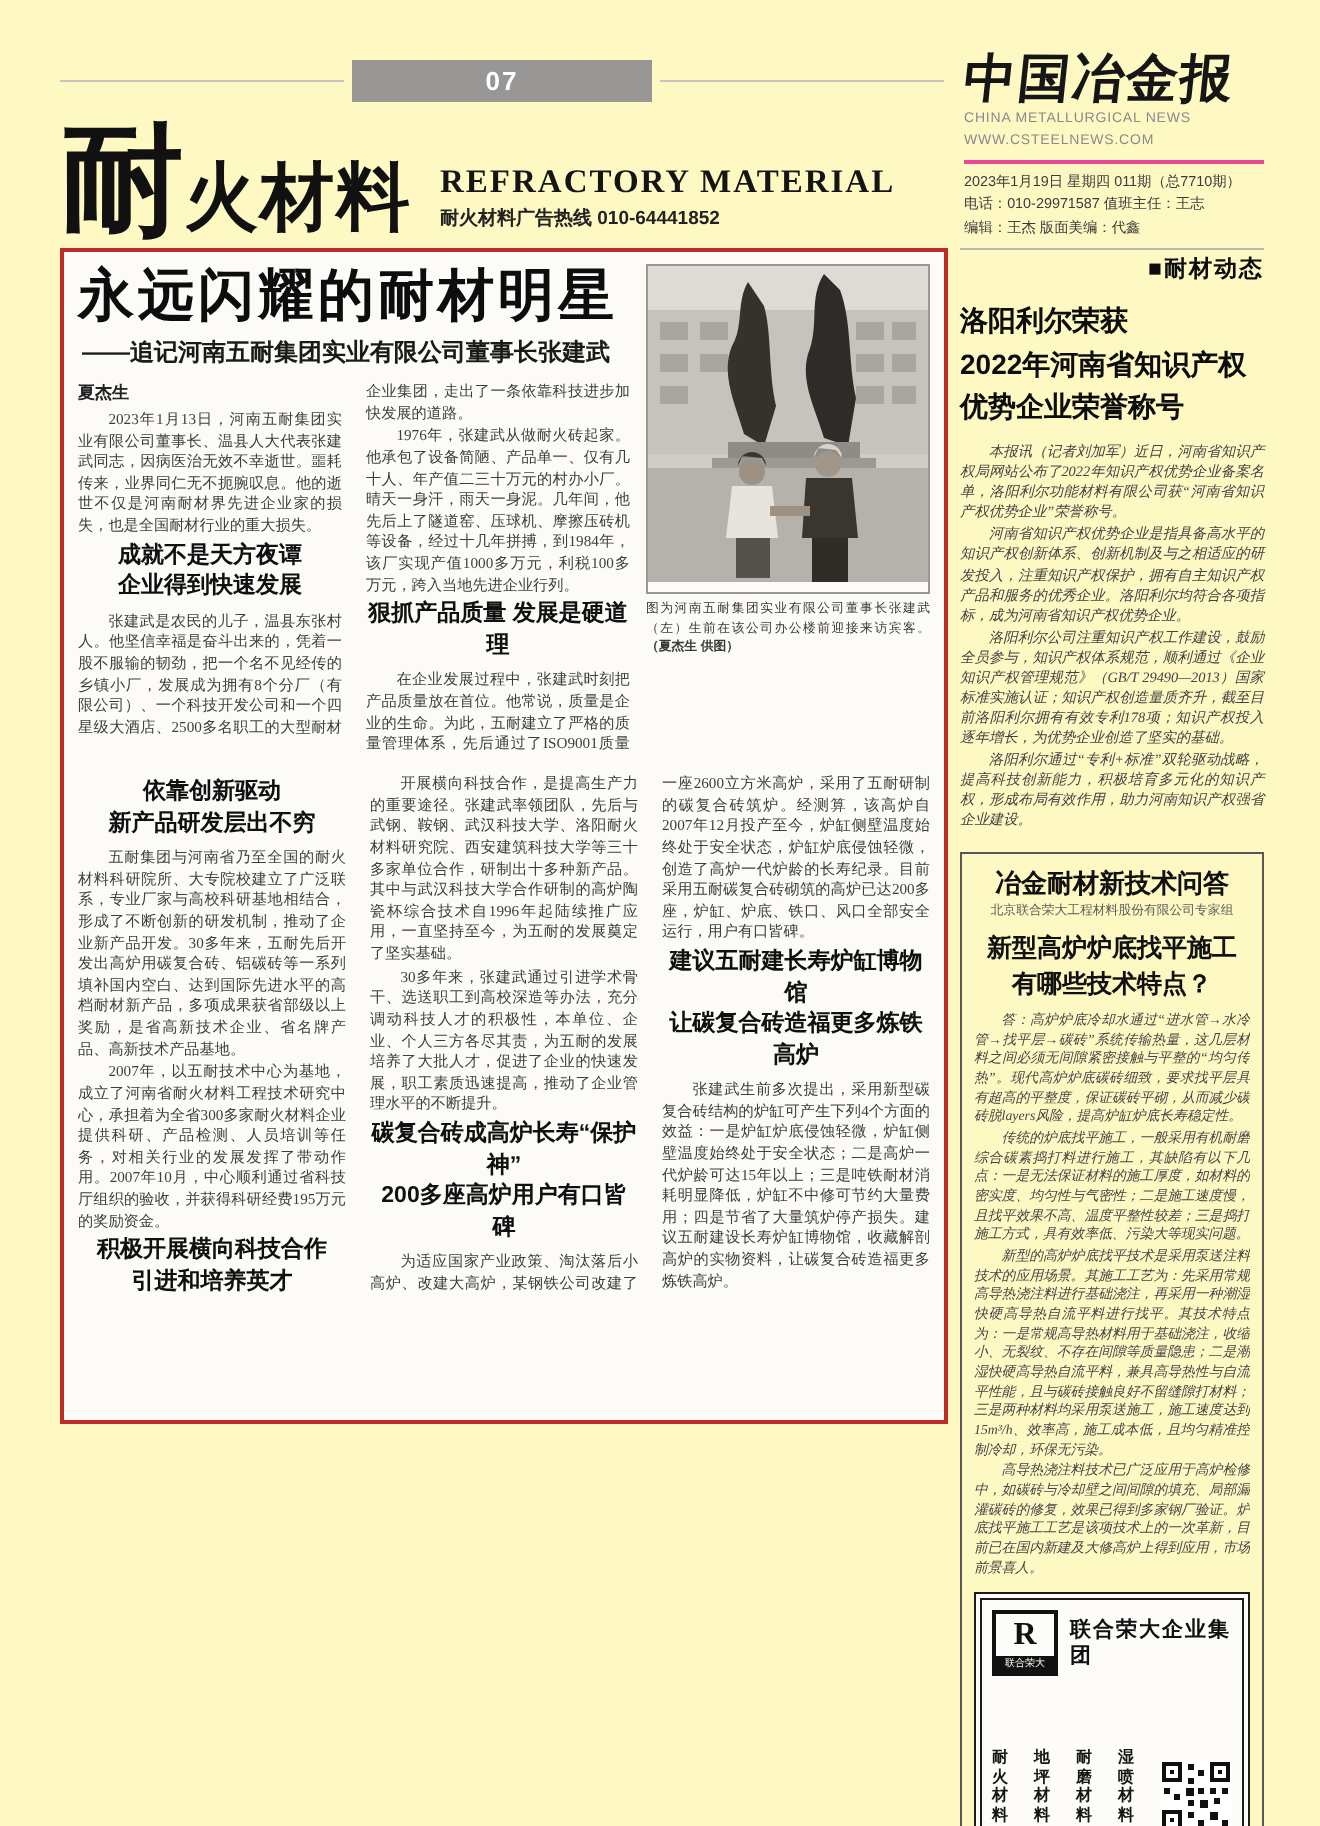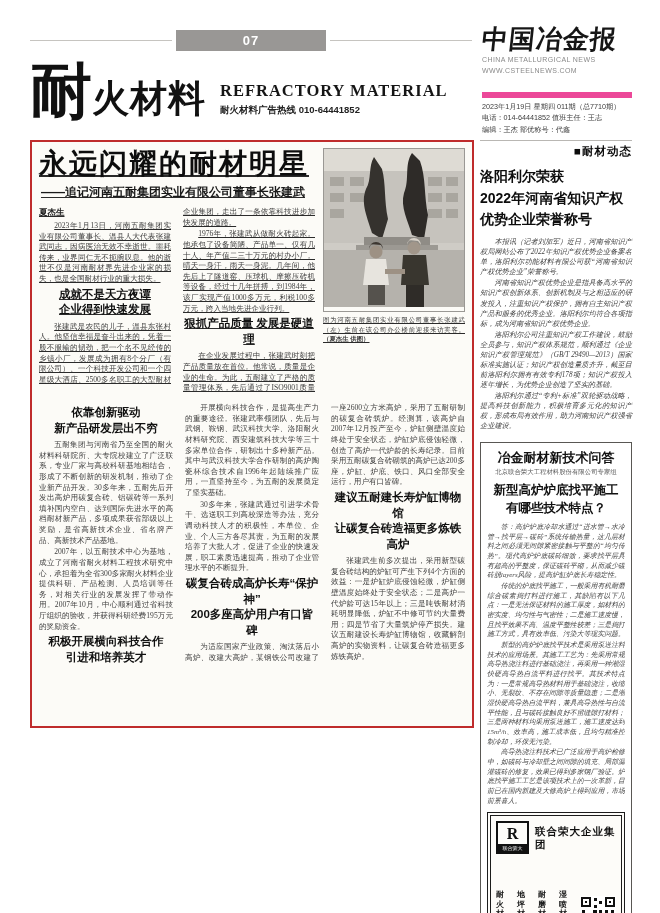--- a/index.html
+++ b/index.html
@@ -1,18 +1,18 @@
 <!DOCTYPE html>
 <html><head>
 <meta charset="utf-8">
 <style>
   * { margin:0; padding:0; box-sizing:border-box; }
   html,body { background:#e9e7e2; }
   .page {
-    width:660px; height:913px; background:#ffffff; margin:0 auto;
+    width:660px; height:913px; background:#fef9c3; margin:0 auto;
     padding:22px 28px 6px 30px; overflow:hidden; position:relative;
     font-family:"Liberation Serif","DejaVu Serif",serif; color:#2b2b2b;
   }
   
   .header-row { display:flex; }
   .header-left { flex:1; min-width:0; }
   .header-top { display:flex; align-items:flex-start; height:38px; }
   .rule { flex:1; border-top:1px solid #c6c4c0; margin-top:18px; }
   .page-num {
     width:150px; height:21px; background:#999795; color:#fff; text-align:center;
@@ -21,29 +21,29 @@
   .masthead { display:flex; align-items:flex-end; margin-top:2px; }
   .cn-big { font:900 62px/0.92 "Liberation Sans",sans-serif; letter-spacing:-2px; color:#111; }
   .cn-rest { font:900 37px/1 "Liberation Sans",sans-serif; color:#111; margin:0 14px 2px 2px; letter-spacing:1px; }
   .mast-mid { padding-bottom:2px; }
   .mast-en { font:bold 16.5px/1.1 "Liberation Serif",serif; letter-spacing:1px; color:#151515; }
   .mast-hot { font:bold 9.5px/1.5 "Liberation Sans",sans-serif; color:#222; margin-top:3px; }
   .brand { width:160px; padding:4px 0 0 10px; }
   .brand-logo { font:900 26px/1.05 "Liberation Serif",serif; color:#161616; transform:skewX(-6deg); letter-spacing:1px; white-space:nowrap; }
   .brand-en { font:7px/1.5 "Liberation Sans",sans-serif; color:#8a8a8a; letter-spacing:0.4px; margin-top:2px; }
   .brand-url { font:7px/1.4 "Liberation Sans",sans-serif; color:#8a8a8a; letter-spacing:0.4px; }
-  .brand-info { border-top:6px solid #ec4899; margin-top:16px; padding-top:3px; font:7.2px/1.65 "Liberation Sans",sans-serif; color:#3c3c3c; }
+  .brand-info { border-top:2px solid #ec4899; margin-top:4px; padding-top:3px; font:7.2px/1.65 "Liberation Sans",sans-serif; color:#3c3c3c; }
   
   .main-row { display:flex; margin-top:4px; }
   
   .article-box {
     width:444px; height:588px; border:2px solid #bf2c2c; background:#fcfbf7;
     padding:6px 7px 4px; overflow:hidden; flex:none;
   }
-  .art-top { display:flex;text-decoration:underline; }
+  .art-top { display:flex; }
   .art-head-zone { flex:1; min-width:0; padding-right:8px; }
   .art-title { font:900 28px/1.15 "Liberation Sans",sans-serif; color:#0d0d0d; letter-spacing:2px; }
   .art-subtitle { font:bold 12px/1.3 "Liberation Sans",sans-serif; color:#1a1a1a; margin:5px 0 6px 2px; }
   .two-col { column-count:2; column-gap:12px; height:190px; overflow:hidden; }
   .three-col { column-count:3; column-gap:12px; height:312px; overflow:hidden; margin-top:6px; }
   .para { font-size:7.6px; line-height:1.4; text-align:justify; text-indent:2em; color:#3e3e3e; margin-bottom:1px; }
   .byline { font:bold 8.5px/1.4 "Liberation Sans",sans-serif; color:#222; margin-bottom:2px; }
   .sub-head {
     font:800 11.5px/1.35 "Liberation Sans",sans-serif; color:#101010; text-align:center;
     margin:2px 0 4px; break-inside:avoid;
@@ -96,22 +96,22 @@
           <div class="mast-hot">耐火材料广告热线 010-64441852</div>
         </div>
       </div>
     </div>
     <div class="brand">
       <div class="brand-logo">中国冶金报</div>
       <div class="brand-en">CHINA METALLURGICAL NEWS</div>
       <div class="brand-url">WWW.CSTEELNEWS.COM</div>
       <div class="brand-info">
         <div>2023年1月19日 星期四 011期（总7710期）</div>
-        <div>电话：014-64441852 值班主任：王志</div>
-        <div>编辑：王杰 部优称号：代鑫</div>
+        <div>电话：010-29971587 值班主任：王志</div>
+        <div>编辑：王杰 版面美编：代鑫</div>
       </div>
     </div>
   </div>
 
   <div class="main-row">
 
     <div class="article-box">
       <div class="art-top">
         <div class="art-head-zone">
           <div class="art-title">永远闪耀的耐材明星</div>

